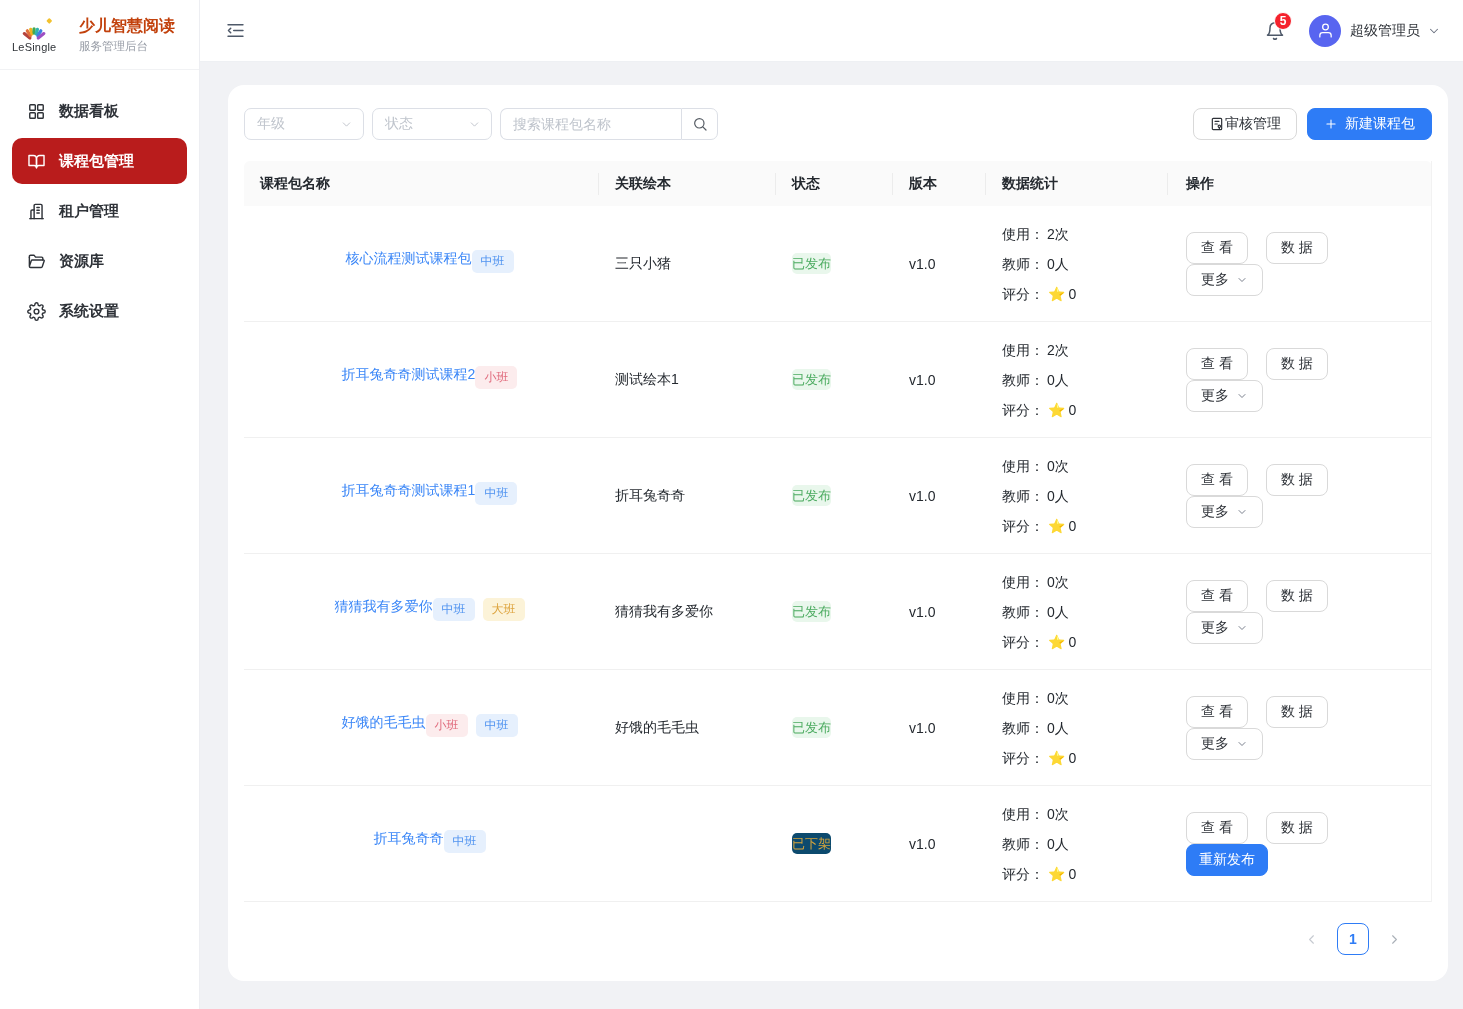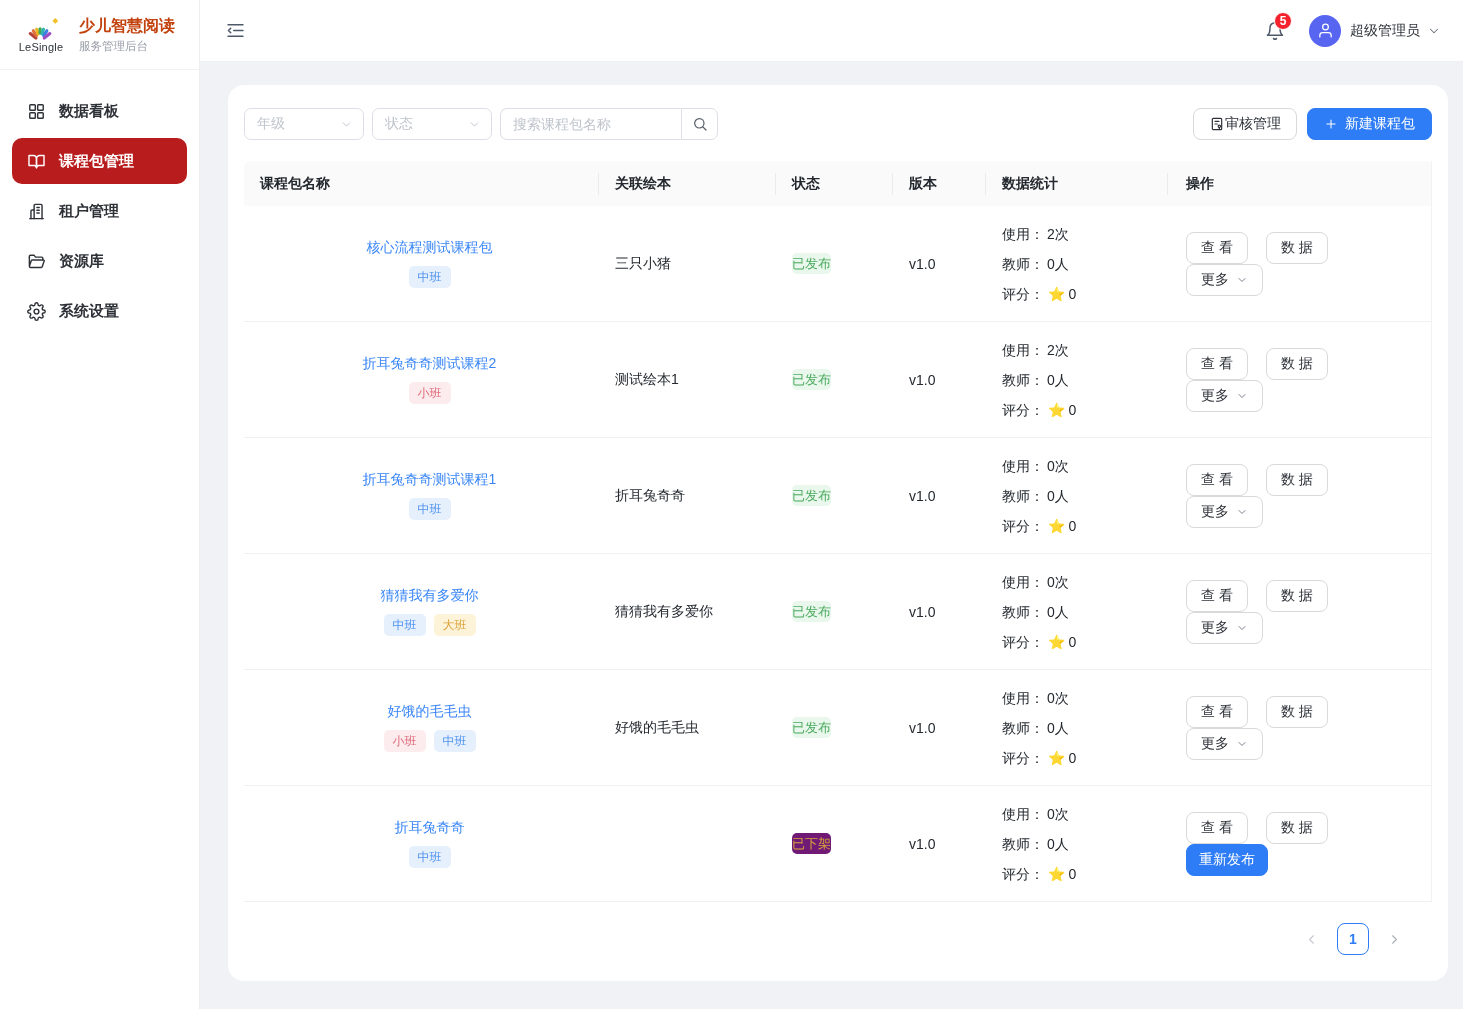--- a/index.html
+++ b/index.html
@@ -4,21 +4,21 @@
 <style>
   html,body{margin:0;padding:0}
   body{
     width:1463px;height:1009px;overflow:hidden;position:relative;
     background:#f1f2f5;color:#303133;font-size:14px;
     font-family:"Liberation Sans","DejaVu Sans",sans-serif;
   }
   
   .sidebar{position:absolute;left:0;top:0;bottom:0;width:199px;background:#fff;border-right:1px solid #edeef2;z-index:10}
   .brand{height:70px;display:flex;align-items:center;gap:9px;padding:0 12px;border-bottom:1px solid #f1f2f4;box-sizing:border-box}
-  .brand-logo{display:flex;flex-direction:column;align-items:center;width:58px;flex:none}
+  .brand-logo{display:flex;flex-direction:column;align-items:flex-start;width:58px;flex:none}
   .logo-icon svg{width:46px;height:28px;display:block}
   .logo-word{font-size:11px;color:#2f3338;margin-top:-3px;font-weight:500;letter-spacing:.2px}
   .brand-title{font-size:16px;font-weight:700;color:#c2410c;line-height:1.25;white-space:nowrap}
   .brand-sub{font-size:11.5px;color:#979ca6;margin-top:3px}
   .menu{padding:18px 12px}
   .menu-item{height:46px;border-radius:10px;display:flex;align-items:center;gap:13px;padding:0 15px;margin-bottom:4px;color:#2e3238;font-size:15px;font-weight:600;cursor:pointer}
   .menu-item.active{background:#b91c1c;color:#fff}
   .mi-icon{display:flex}
   .mi-icon svg{width:19px;height:19px}
   
@@ -61,31 +61,31 @@
   .cell{box-sizing:border-box;padding-left:16px}
   .th{font-weight:700;color:#24292f;position:relative;font-size:14px}
   .th:not(:last-child)::after{content:"";position:absolute;right:0;top:50%;transform:translateY(-50%);width:1px;height:22px;background:#ececec}
   .col-name{width:355px}
   .col-book{width:177px}
   .col-status{width:117px}
   .col-version{width:93px}
   .col-stats{width:182px}
   .col-actions{flex:1;padding-left:18px}
   .trow{display:flex;align-items:center;height:115px;border-bottom:1px solid #f0f0f0}
-  .trow .col-name{display:flex;flex-direction:column;justify-content:center;align-items:center}
+  .trow .col-name{display:flex;flex-direction:row;justify-content:center;align-items:flex-start}
   .name-link{color:#3a86f7;cursor:pointer;margin-bottom:9px;text-decoration:none;font-size:14px}
   .tags{display:flex;gap:8px}
   .tag{font-size:12px;padding:3px 9px;border-radius:5px;line-height:1.4}
   .tag-blue{background:#e6f0fd;color:#5093f0}
   .tag-red{background:#fceced;color:#e06a7c}
   .tag-yellow{background:#fcf3d8;color:#dda43e}
   .book-text,.version-text{color:#24292f}
   .status{font-size:13px;padding:3px 0;border-radius:5px}
   .status-published{background:#e9f7ec;color:#4cab60}
-  .status-offline{background:#701a75;color:#d5a43c}
+  .status-offline{background:#0c4a6e;color:#d5a43c}
   .stat-line{line-height:30px;color:#24292f;font-size:14px;display:flex;align-items:center}
   .stat-line > span:first-child{margin-right:3px}
   .star{font-size:14px;margin:0 3px 0 1px}
   .col-actions .btn{margin-right:18px;padding:0 14px}
   .btn-more{gap:7px}
   .btn-more svg{width:12px;height:12px;color:#6b7280}
   .republish-btn{padding:0 12px !important}
   
   .pagination{display:flex;align-items:center;justify-content:flex-end;padding:21px 30px 0 0;gap:18px}
   .pg-prev,.pg-next{display:flex;cursor:pointer}

